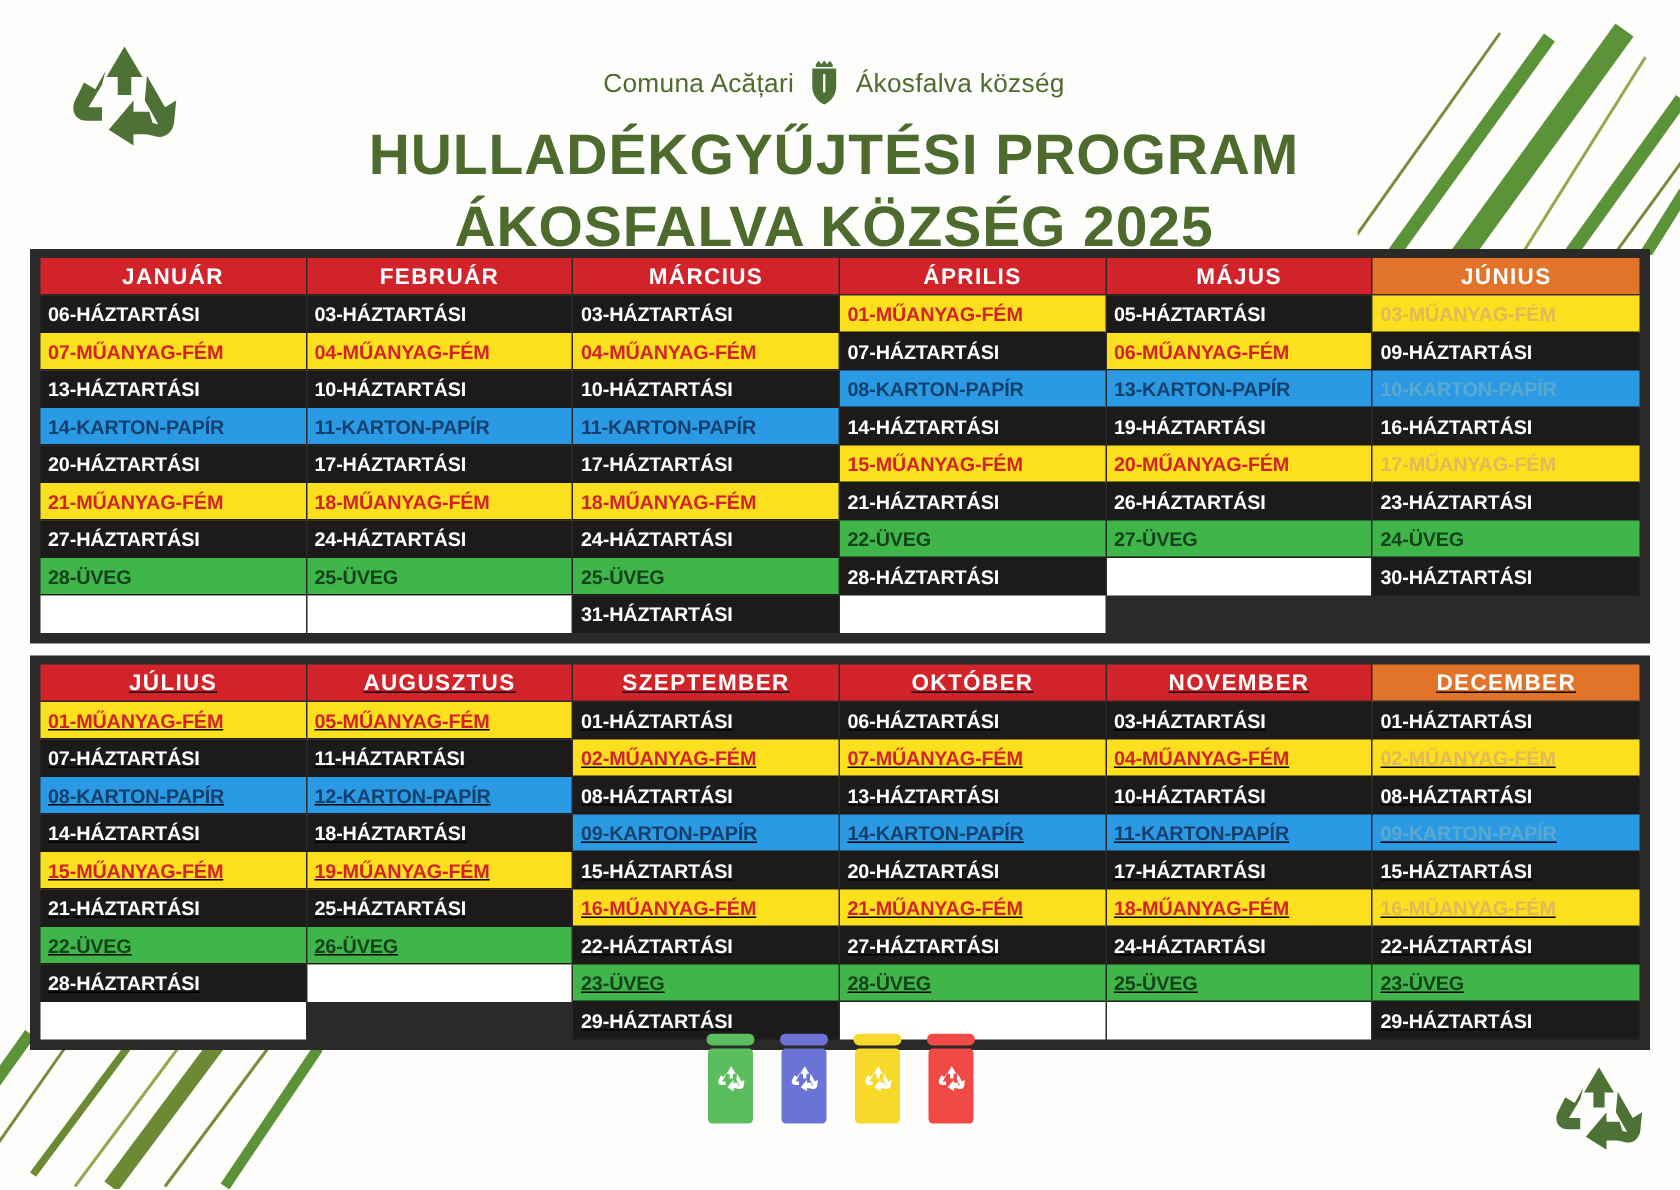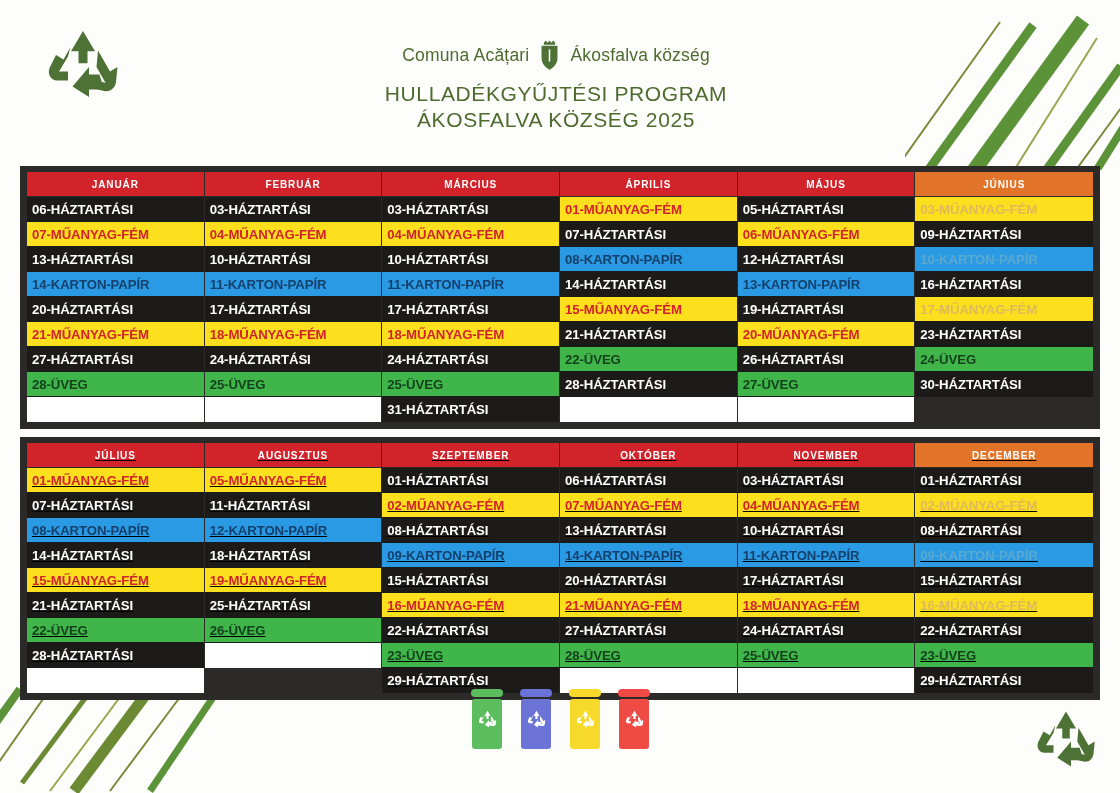--- a/index.html
+++ b/index.html
@@ -28,39 +28,39 @@
   #title-block {
     position: absolute; left: 226px; top: 40px; width: 660px;
     text-align: center;
   }
   #commune-line {
     display: flex; align-items: center; justify-content: center; gap: 9px;
     font-size: 17.5px; letter-spacing: .2px; color: #4e6b2e; font-weight: 400;
   }
   #commune-line .seal { width: 23px; height: 30px; flex: 0 0 auto; }
   #main-title, #sub-title {
-    color: #4e6b2e; font-weight: 400; letter-spacing: .6px;
-    font-size: 21px; line-height: 1.25; white-space: nowrap;
+    color: #4e6b2e; font-weight: 700; letter-spacing: .6px;
+    font-size: 38px; line-height: 1.25; white-space: nowrap;
   }
   #main-title { margin-top: 11px; }
 
   
   .cal-frame {
     position: absolute; left: 20px; width: 1080px;
     background: #2b2a28; padding: 6px 7px 7px 7px;
   }
   #cal-frame-h1 { top: 166px; }
   #cal-frame-h2 { top: 437px; text-decoration: underline; }
   .cal-grid { display: grid; grid-template-columns: repeat(6, 1fr); gap: 0; }
   .month-col { display: flex; flex-direction: column; border-right: 1.5px solid #2b2a28; }
   .month-col:last-child { border-right: none; }
 
   .month-head {
     height: 25px; line-height: 25px; text-align: center;
-    color: #ffffff; font-weight: 700; font-size: 10px; letter-spacing: .9px;
+    color: #ffffff; font-weight: 700; font-size: 15px; letter-spacing: .9px;
     background: #d2232a;
     border-bottom: 1.5px solid #2b2a28;
   }
   .month-head.accent-orange { background: #e2742a; }
 
   .cell {
     height: 25px; line-height: 25px;
     font-size: 13.2px; font-weight: 700; letter-spacing: -.1px;
     padding-left: 5px; white-space: nowrap; overflow: hidden;
     border-bottom: 1.2px solid #1a1a19;
@@ -190,21 +190,20 @@
           <div class="cell t-mua">15-MŰANYAG-FÉM</div>
           <div class="cell t-haz">21-HÁZTARTÁSI</div>
           <div class="cell t-uveg">22-ÜVEG</div>
           <div class="cell t-haz">28-HÁZTARTÁSI</div>
           <div class="cell t-empty"></div>
         </div>
         <div class="month-col">
           <div class="month-head">MÁJUS</div>
           <div class="cell t-haz">05-HÁZTARTÁSI</div>
           <div class="cell t-mua">06-MŰANYAG-FÉM</div>
-          <div class="cell t-haz">12-HÁZTARTÁSI</div>
           <div class="cell t-kar">13-KARTON-PAPÍR</div>
           <div class="cell t-haz">19-HÁZTARTÁSI</div>
           <div class="cell t-mua">20-MŰANYAG-FÉM</div>
           <div class="cell t-haz">26-HÁZTARTÁSI</div>
           <div class="cell t-uveg">27-ÜVEG</div>
           <div class="cell t-empty"></div>
         </div>
         <div class="month-col">
           <div class="month-head accent-orange">JÚNIUS</div>
           <div class="cell t-mua faded">03-MŰANYAG-FÉM</div>

